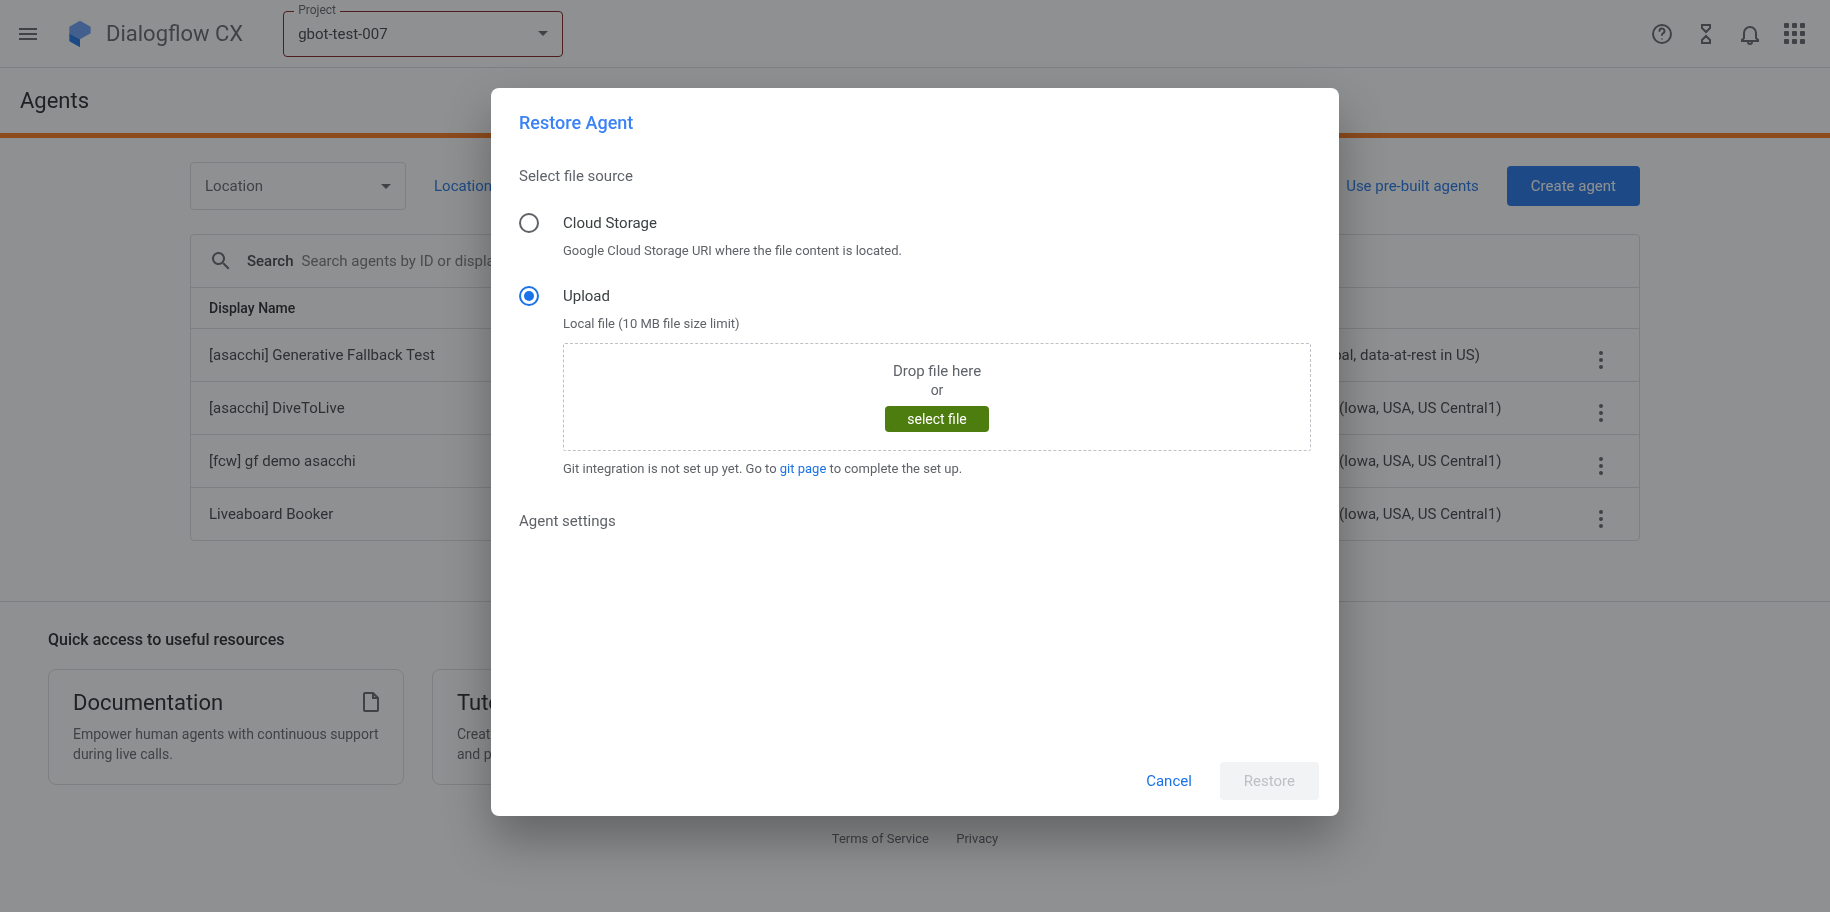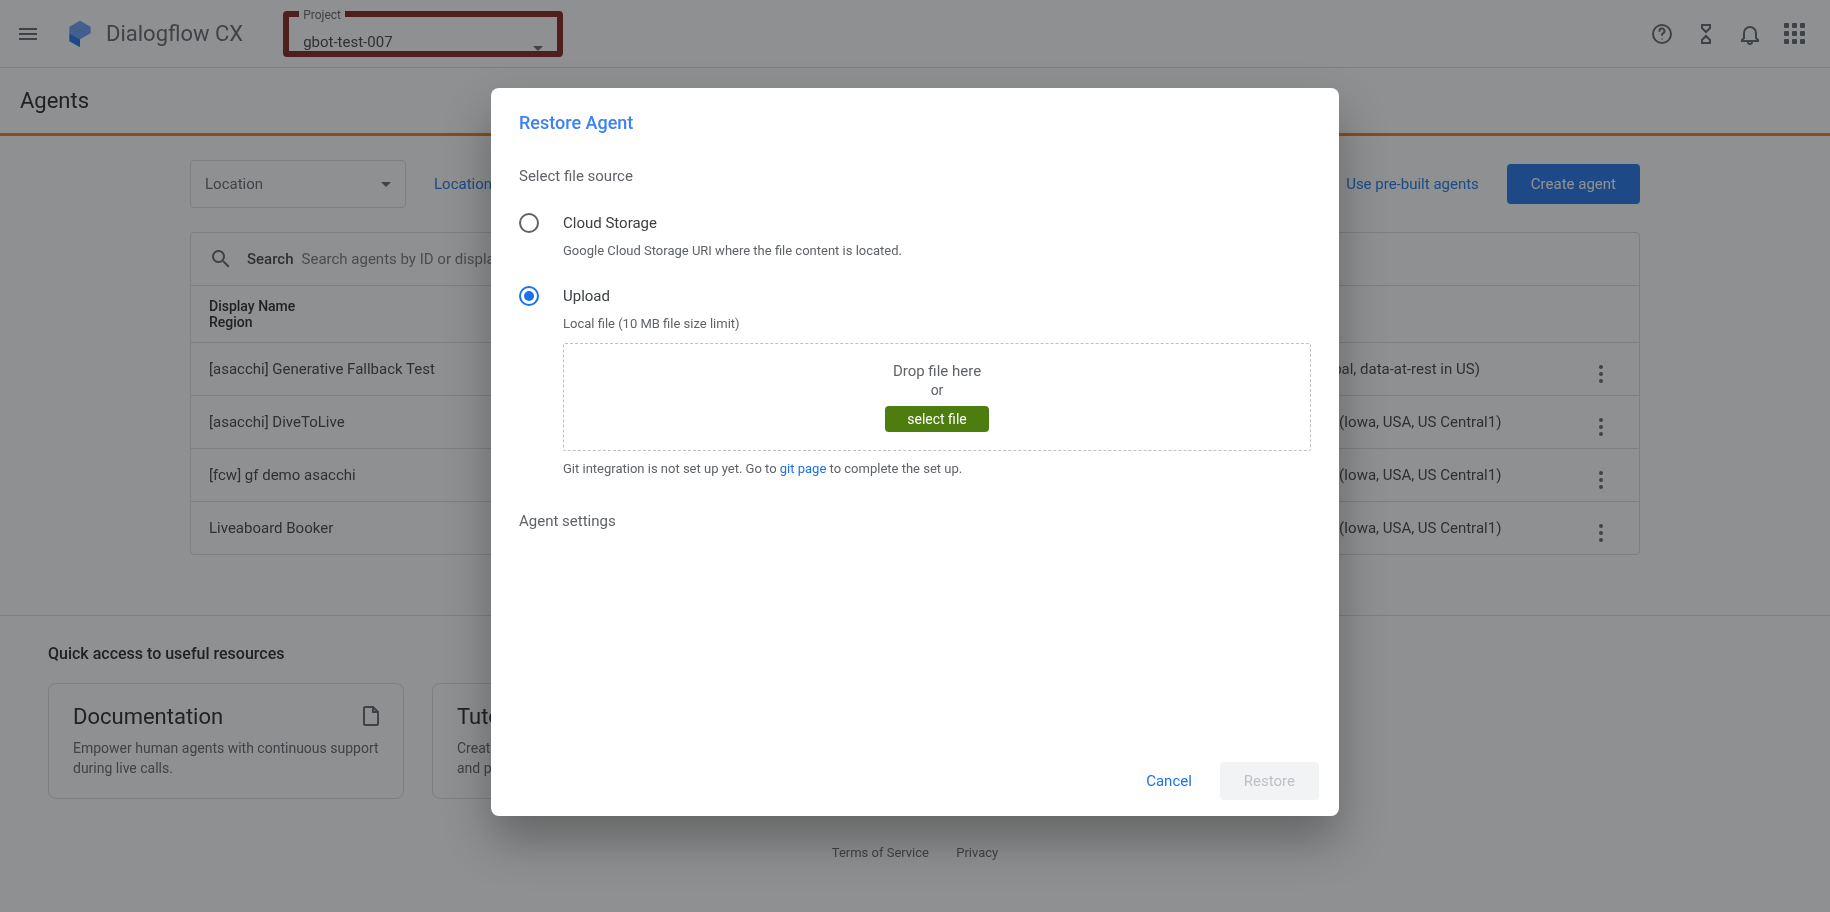--- a/index.html
+++ b/index.html
@@ -37,26 +37,26 @@
   margin-right: 10px;
 }
 .product-name {
   font-size: 22px;
   color: #5f6368;
   font-weight: 400;
   margin-right: 40px;
 }
 
 .project-selector {
-  border: 6px solid #7f1d1d;
+  border: 1px solid #7f1d1d;
   border-radius: 4px;
   width: 280px;
   height: 46px;
   display: flex;
-  align-items: flex-end;
+  align-items: center;
   padding: 0 14px;
   position: relative;
   cursor: pointer;
 }
 .project-label {
   position: absolute;
   top: -9px;
   left: 10px;
   background: #fff;
   padding: 0 4px;
@@ -99,21 +99,21 @@
   background: #5f6368;
   width: 5px; height: 5px;
   border-radius: 1px;
 }
 
 
 .page-title {
   padding: 20px;
   font-size: 22px;
   font-weight: 400;
-  border-bottom: 3px solid #f97316;
+  border-bottom: 5px solid #f97316;
 }
 
 .toolbar {
   display: flex;
   align-items: center;
   padding: 24px 0;
   width: 1450px;
   margin: 0 auto;
 }
 .location-select {
@@ -169,21 +169,20 @@
   flex: 1;
 }
 
 .thead {
   display: flex;
   padding: 12px 18px;
   border-bottom: 1px solid #dadce0;
   font-size: 14px;
   font-weight: 500;
   color: #202124;
-  flex-direction: column;
 }
 .trow {
   display: flex;
   align-items: center;
   padding: 12px 18px;
   border-bottom: 1px solid #dadce0;
   font-size: 15px;
   color: #3c4043;
 }
 .trow:last-child { border-bottom: none; }

